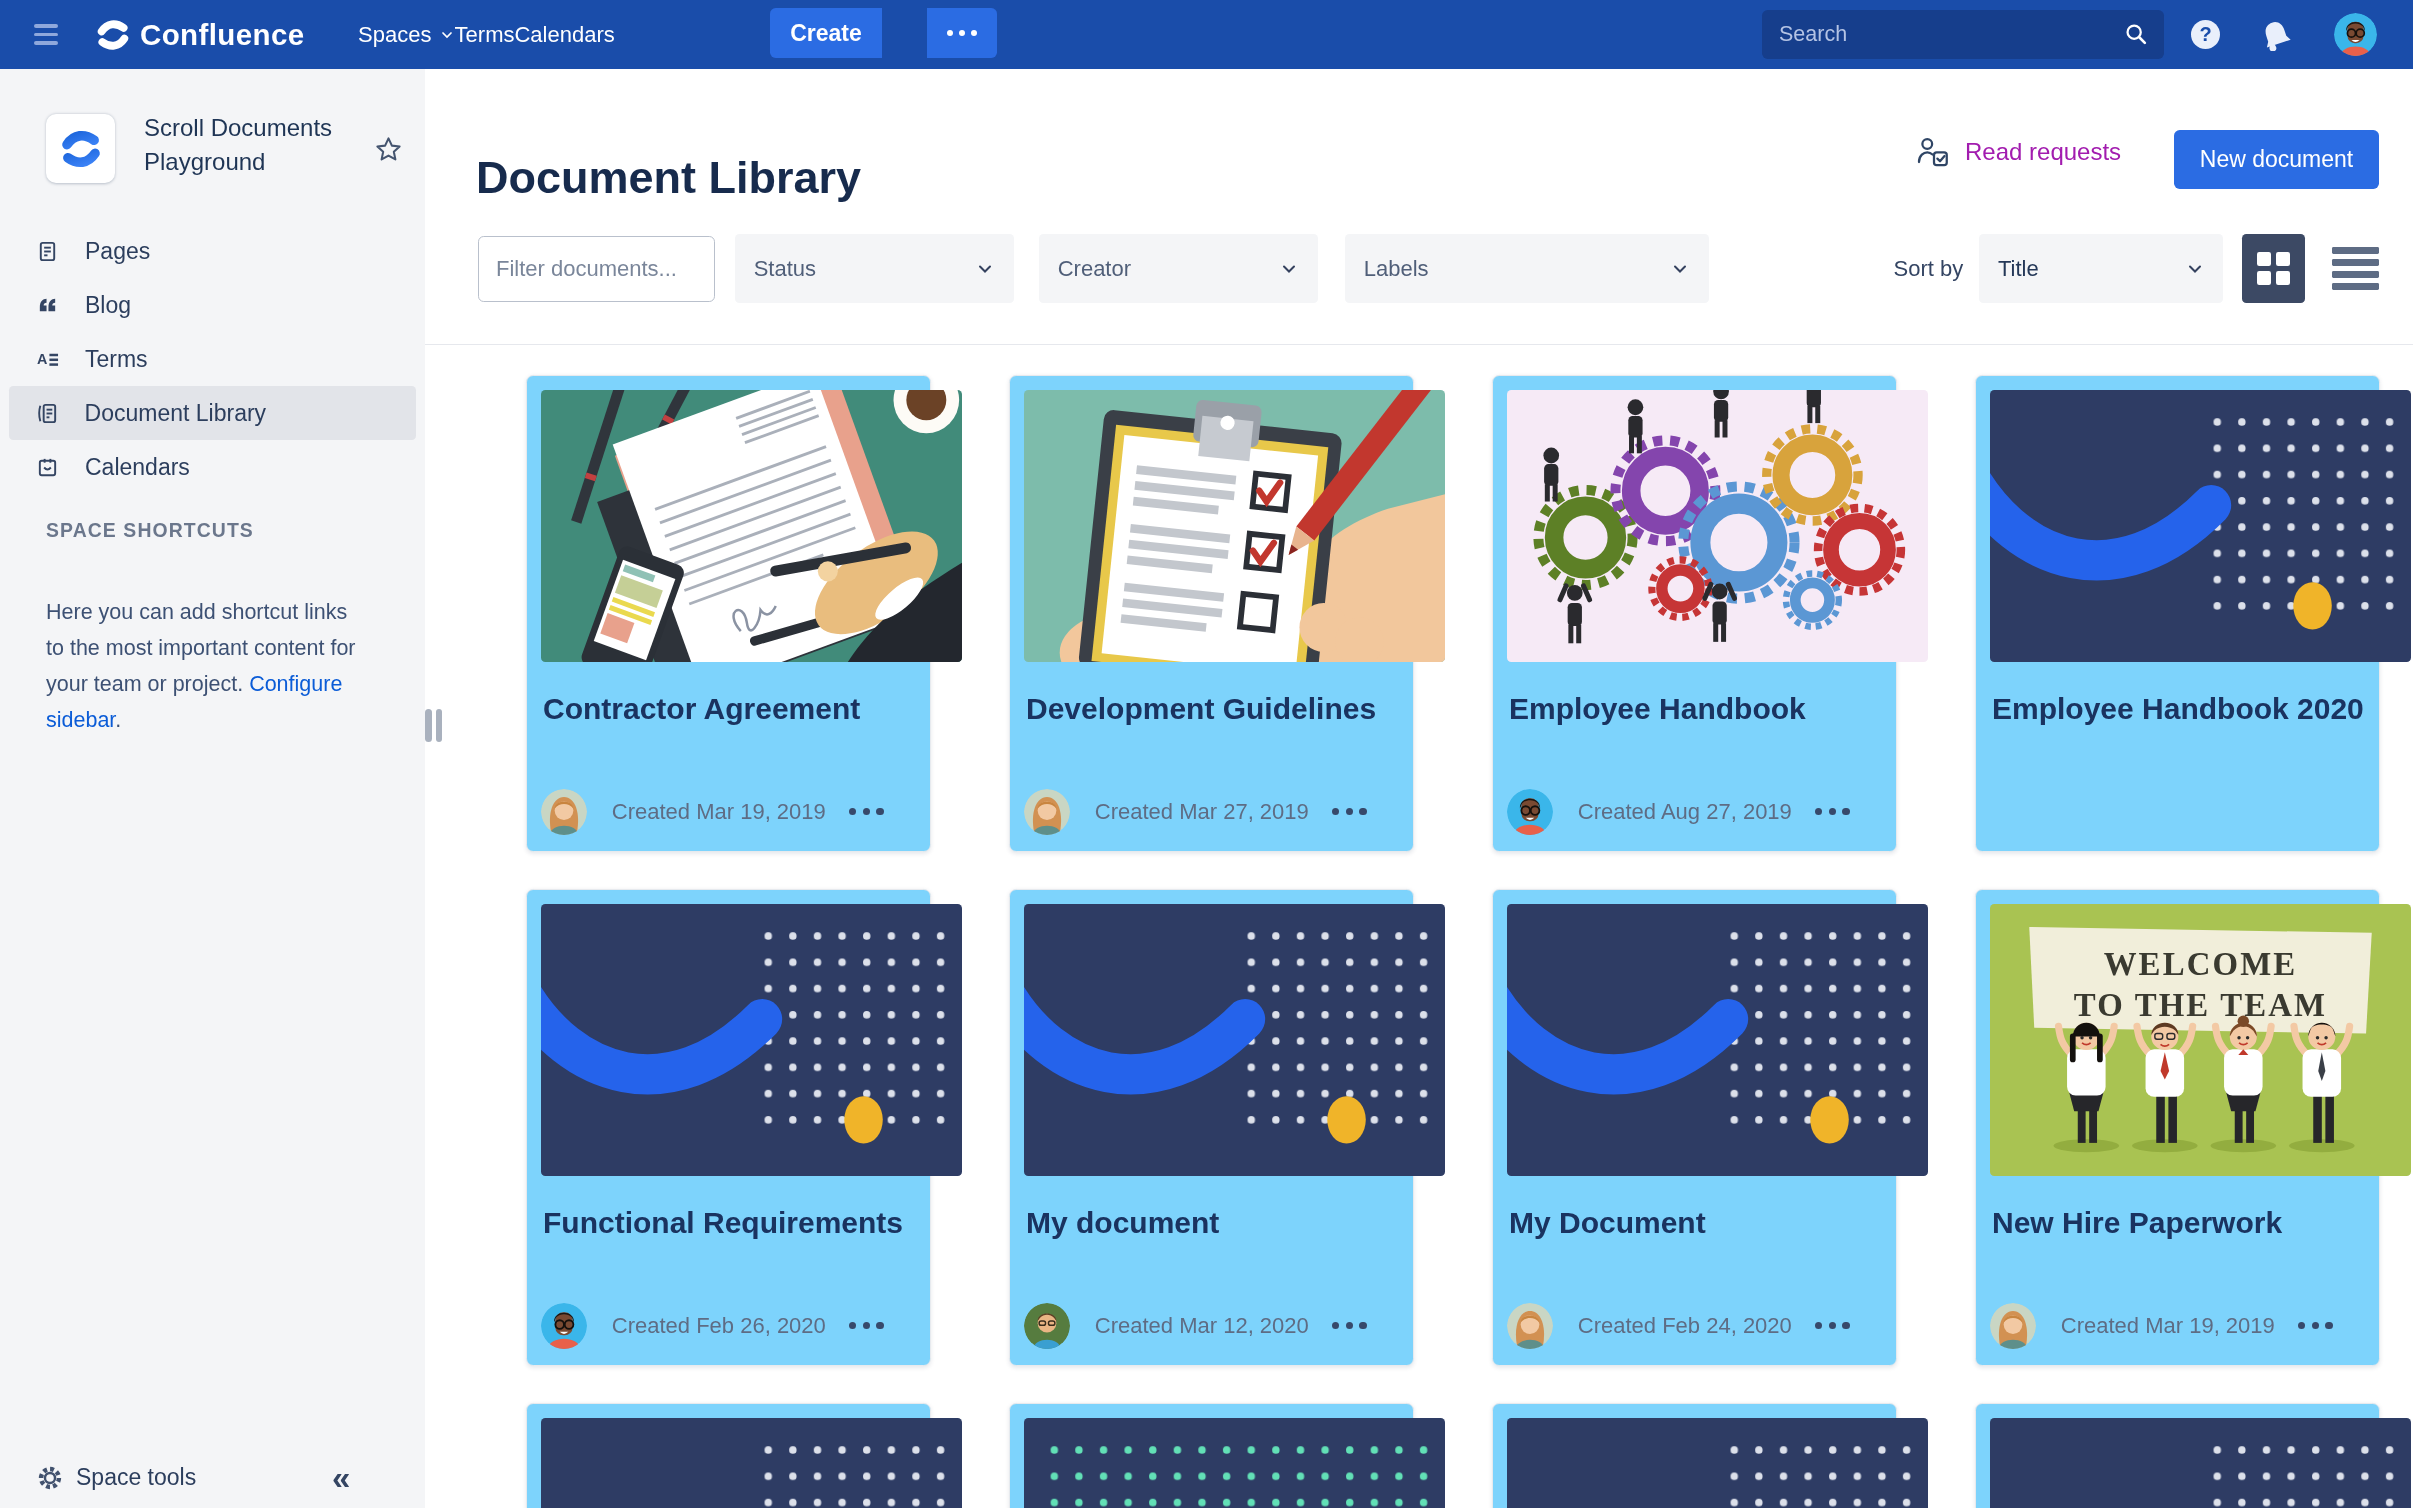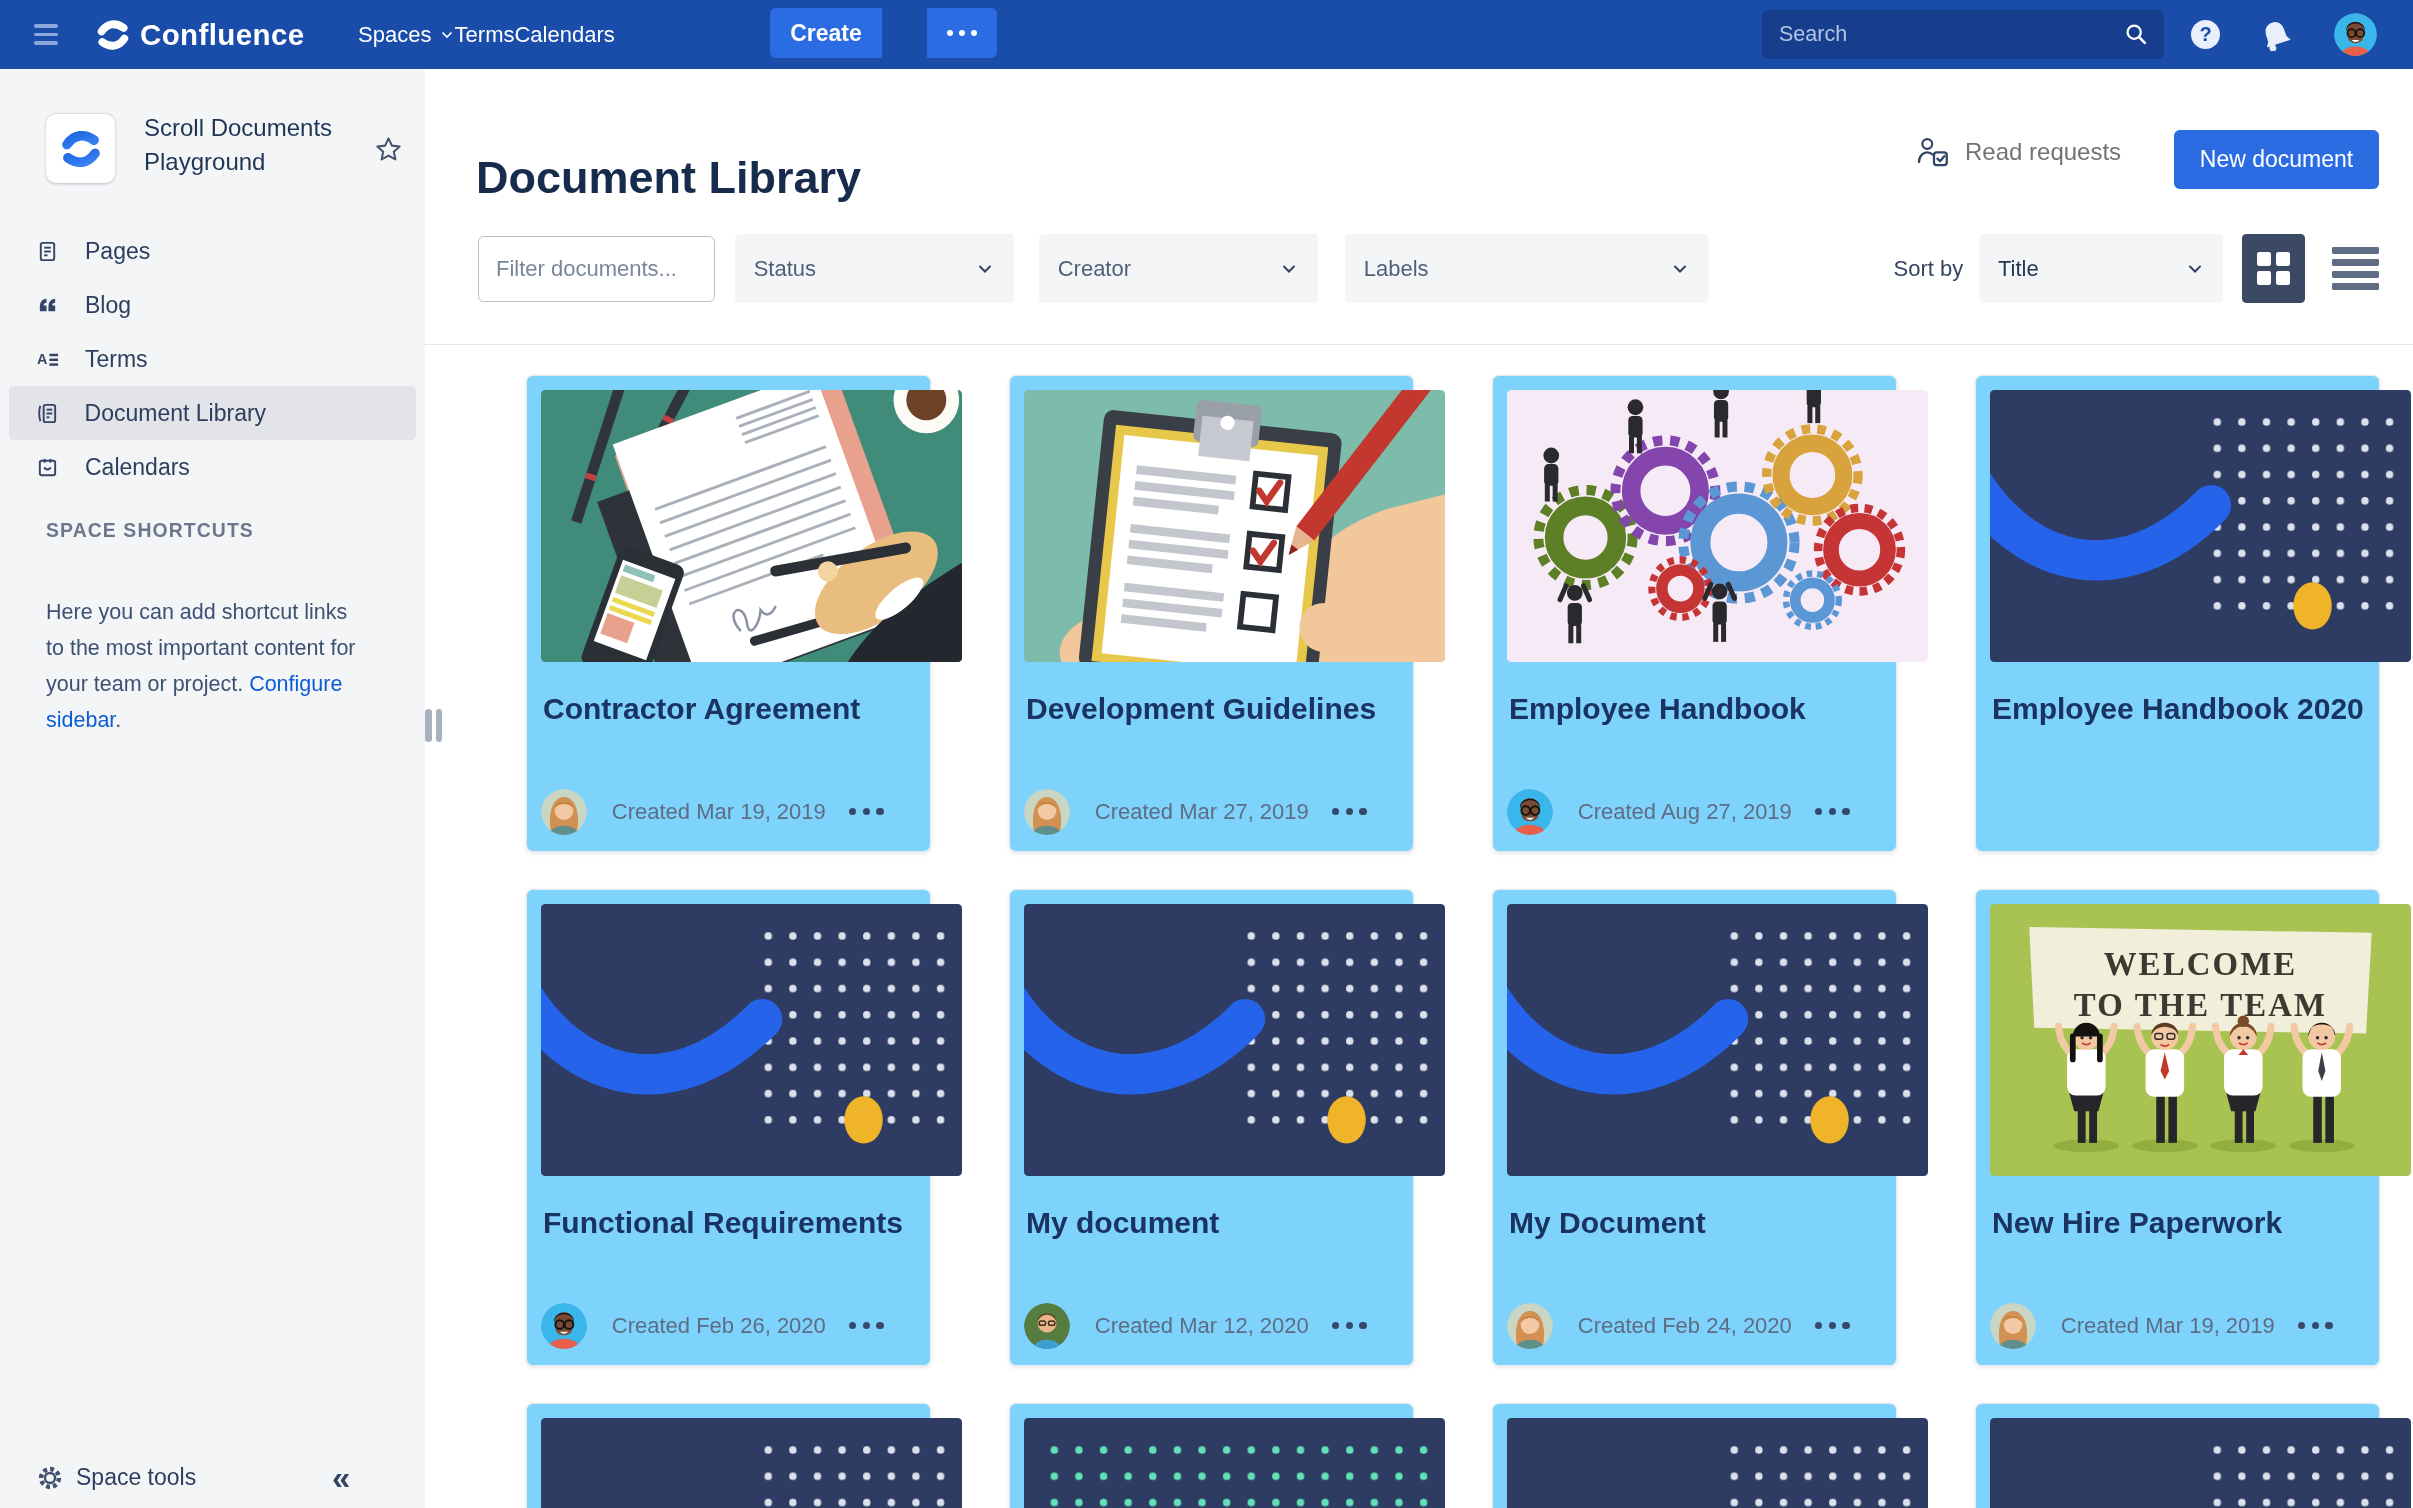--- a/index.html
+++ b/index.html
@@ -34,21 +34,21 @@
   .shortcuts-h{position:absolute;left:46px;top:450px;font-size:19.4px;font-weight:700;letter-spacing:1.1px;color:#6b778c;}
   .shortcuts-p{position:absolute;left:46px;top:483px;width:323px;font-size:21.5px;line-height:36px;color:#3d5174;margin-top:42px;}
   .shortcuts-p a{color:#0b5cd7;text-decoration:none;cursor:pointer;}
   .resize-handle{position:absolute;left:425px;top:709px;width:18.7px;height:36px;display:flex;gap:4.3px;cursor:col-resize;}
   .resize-handle i{width:6.5px;height:33px;border-radius:3.6px;background:#a9b1be;}
   .sb-footer{position:absolute;left:0;top:1391px;width:425px;height:49px;}
   .space-tools{position:absolute;left:37px;top:4.3px;display:flex;align-items:center;gap:13px;font-size:23px;color:#2c3e5d;cursor:pointer;}
   .collapse{position:absolute;left:332px;top:-1.4px;font-size:33px;font-weight:700;color:#344563;cursor:pointer;}
   
   .page-title{position:absolute;left:476px;top:122px;font-size:45px;font-weight:700;color:#172b4d;}
-  .read-req{position:absolute;left:1916px;top:135px;display:flex;align-items:center;gap:16px;font-size:24px;color:#737373;cursor:pointer;}
+  .read-req{position:absolute;left:1916px;top:135px;display:flex;align-items:center;gap:16px;font-size:24px;color:#a21caf;cursor:pointer;}
   .newdoc-btn{position:absolute;left:2174px;top:130px;width:205px;height:59px;background:#2b6ce3;border-radius:5.7px;color:#fff;font-size:23px;display:flex;align-items:center;justify-content:center;cursor:pointer;border:none;font-family:"Liberation Sans",sans-serif;}
   
   .filters{position:absolute;left:478px;top:234px;width:1901px;height:69px;display:flex;align-items:center;}
   .filter-input{width:237px;height:66px;box-sizing:border-box;border:1.4px solid #b9c0cc;border-radius:5.7px;background:#fff;font-size:22px;color:#42526e;padding:0 17px;outline:none;font-family:"Liberation Sans",sans-serif;}
   .filter-input::placeholder{color:#7a869a;}
   .dd{height:69px;background:#f4f5f7;border-radius:4.3px;display:flex;align-items:center;justify-content:space-between;padding:0 18.7px;box-sizing:border-box;font-size:22px;color:#505f79;cursor:pointer;}
   .dd.status{width:279px;margin-left:20px;}
   .dd.creator{width:279px;margin-left:25px;}
   .dd.labels{width:364px;margin-left:27px;}
   .sort-label{margin-left:auto;font-size:22px;color:#344563;}

